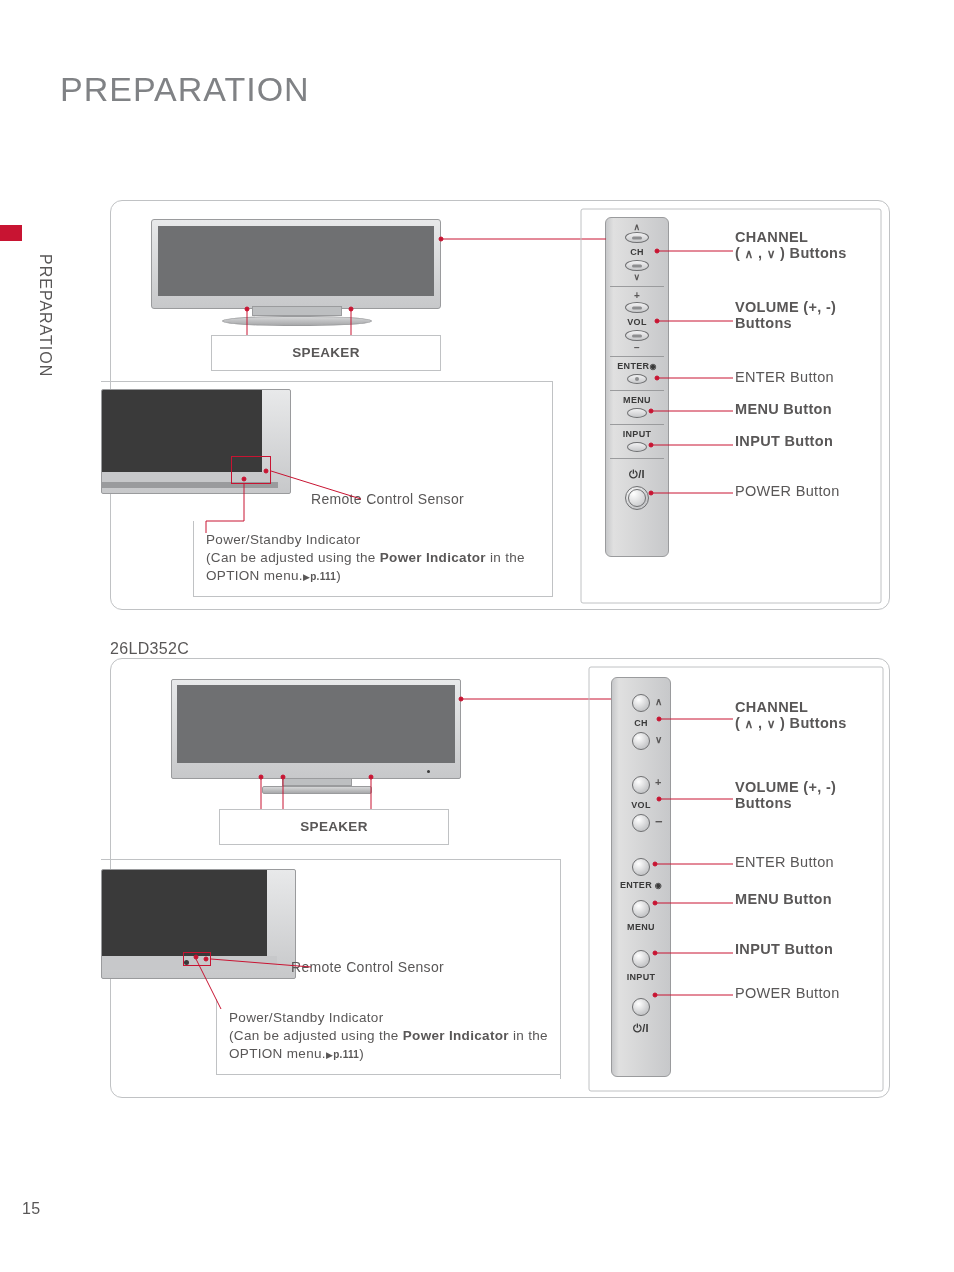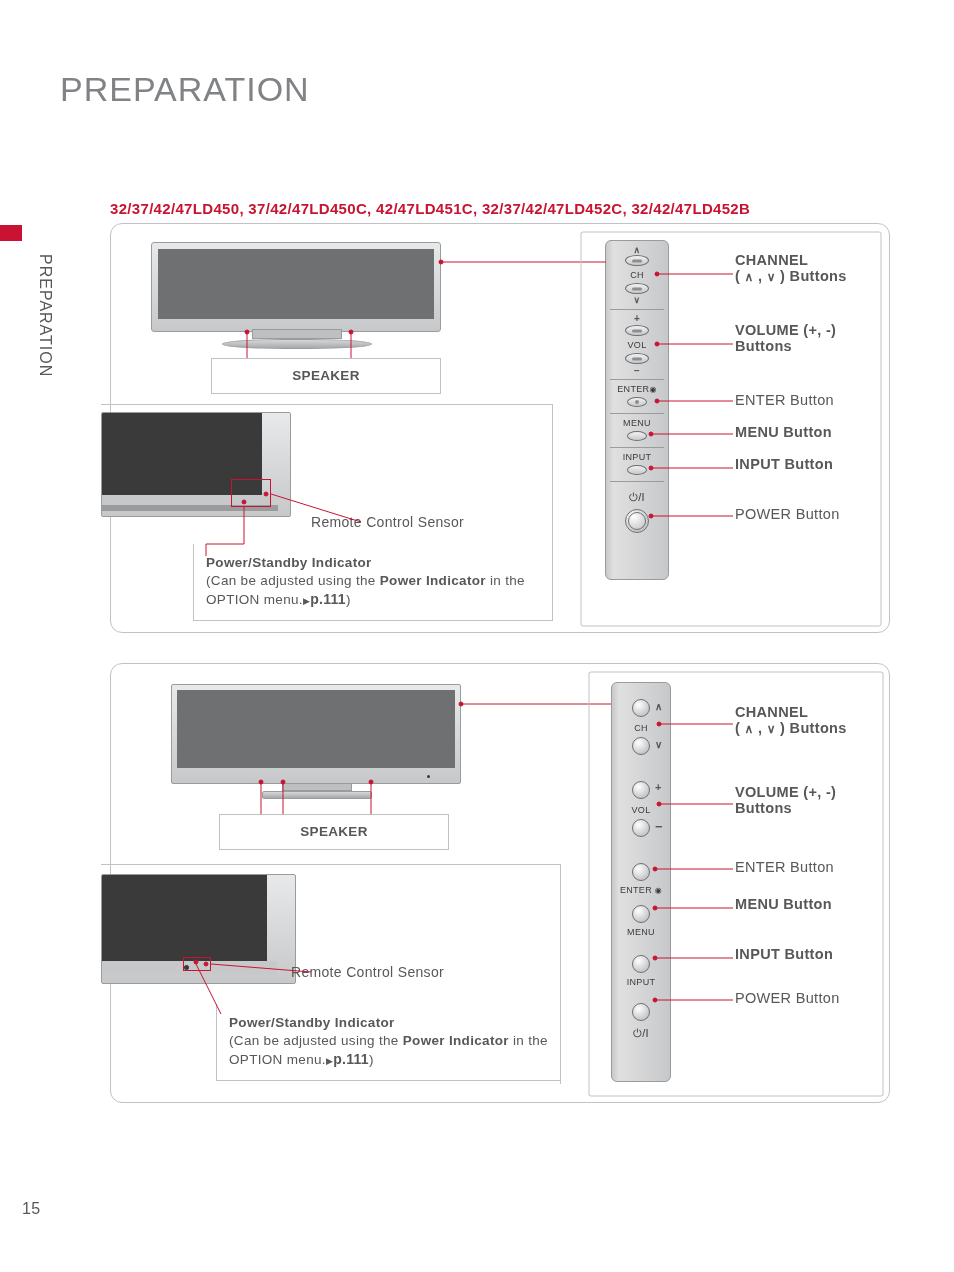--- a/index.html
+++ b/index.html
@@ -79,21 +79,21 @@
   }
   .panel-strip {
     position: absolute;
     background: linear-gradient(90deg, #c7c8ca 0%, #e0e0e0 12%, #c7c8ca 100%);
     border: 1px solid #9a9b9d;
     border-radius: 6px;
   }
   .strip-label {
     position: absolute;
     font-size: 9px;
-    font-weight: 400;
+    font-weight: 700;
     color: #3a3a3a;
     left: 50%;
     transform: translateX(-50%);
     white-space: nowrap;
   }
   .panel-btn-oval {
     position: absolute;
     left: 50%;
     transform: translateX(-50%);
     width: 24px;
@@ -160,22 +160,22 @@
     background: #fff;
   }
   .text-box.speaker {
     text-align: left;
     font-weight: 700;
     padding: 8px 12px;
     display:flex;
     align-items:center;
     justify-content:center;
   }
-  .text-box .title { font-weight: 700; }
-  .text-box .pref { font-size: 14px; font-weight: 700; margin-top: 16px; }
+  .text-box .title { font-weight: 400; }
+  .text-box .pref { font-size: 10px; font-weight: 700; margin-top: 16px; }
   .text-box .tri { font-size:9px; color:#595757; }
   .remote-label {
     position: absolute;
     font-size: 14px;
     color: #595757;
   }
   .power-icon {
     font-size: 11px;
     color: #3a3a3a;
   }
@@ -191,21 +191,20 @@
 <body>
 
 <div class="page-title">PREPARATION</div>
 <div class="red-tab"></div>
 <div class="sidebar-text">PREPARATION</div>
 <div class="page-num">15</div>
 
 <div class="content">
 
 
-  <div class="model-heading">32/37/42/47LD450, 37/42/47LD450C, 42/47LD451C, 32/37/42/47LD452C, 32/42/47LD452B</div>
 
   <div class="diagram-frame">
 
     <div class="tv-box" style="left:40px; top:18px; width:290px; height:90px; border-radius:3px;">
       <div style="position:absolute; left:6px; top:6px; right:6px; height:70px; background:#6f7072;"></div>
       <div style="position:absolute; left:100px; top:86px; width:90px; height:10px; background:#bdbfc1; border:1px solid #9a9b9d;"></div>
       <div style="position:absolute; left:70px; top:96px; width:150px; height:10px; background:linear-gradient(180deg,#d6d7d8,#a8a9ab); border:1px solid #9a9b9d; border-radius:50%/60%;"></div>
     </div>
 
     <div class="text-box speaker" style="left:100px; top:134px; width:230px; height:36px;">
@@ -317,20 +316,21 @@
           <circle class="dot" cx="540" cy="244" r="2"></circle>
         <line x1="540" y1="292" x2="622" y2="292"></line>
           <circle class="dot" cx="540" cy="292" r="2"></circle>
 
         <rect x="470" y="8" width="300" height="394" stroke="#c0c2c4" fill="none" rx="2"></rect>
       </g>
     </svg>
 
   </div>
 
+  <div class="model-しmodel-heading">26LD352C</div>
 
   <div class="diagram-frame" style="height:440px;">
 
     <div class="tv-box" style="left:60px; top:20px; width:290px; height:100px; border-radius:2px;">
       <div style="position:absolute; left:5px; top:5px; right:5px; height:78px; background:#6f7072;"></div>
       <div style="position:absolute; left:110px; top:98px; width:70px; height:8px; background:#bdbfc1; border:1px solid #9a9b9d;"></div>
       <div style="position:absolute; left:90px; top:106px; width:110px; height:8px; background:linear-gradient(180deg,#d6d7d8,#a8a9ab); border:1px solid #9a9b9d; border-radius:2px;"></div>
       <div style="position:absolute; right:30px; top:90px; width:3px; height:3px; border-radius:50%; background:#3a3a3a;"></div>
     </div>
 

